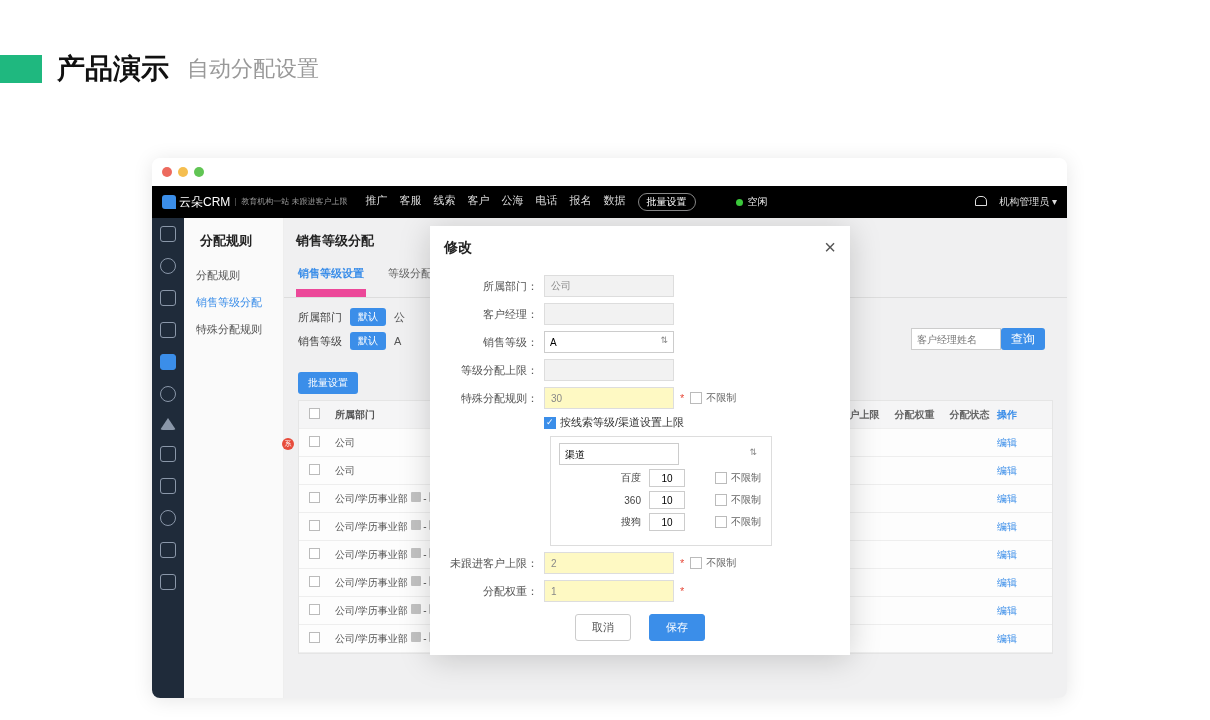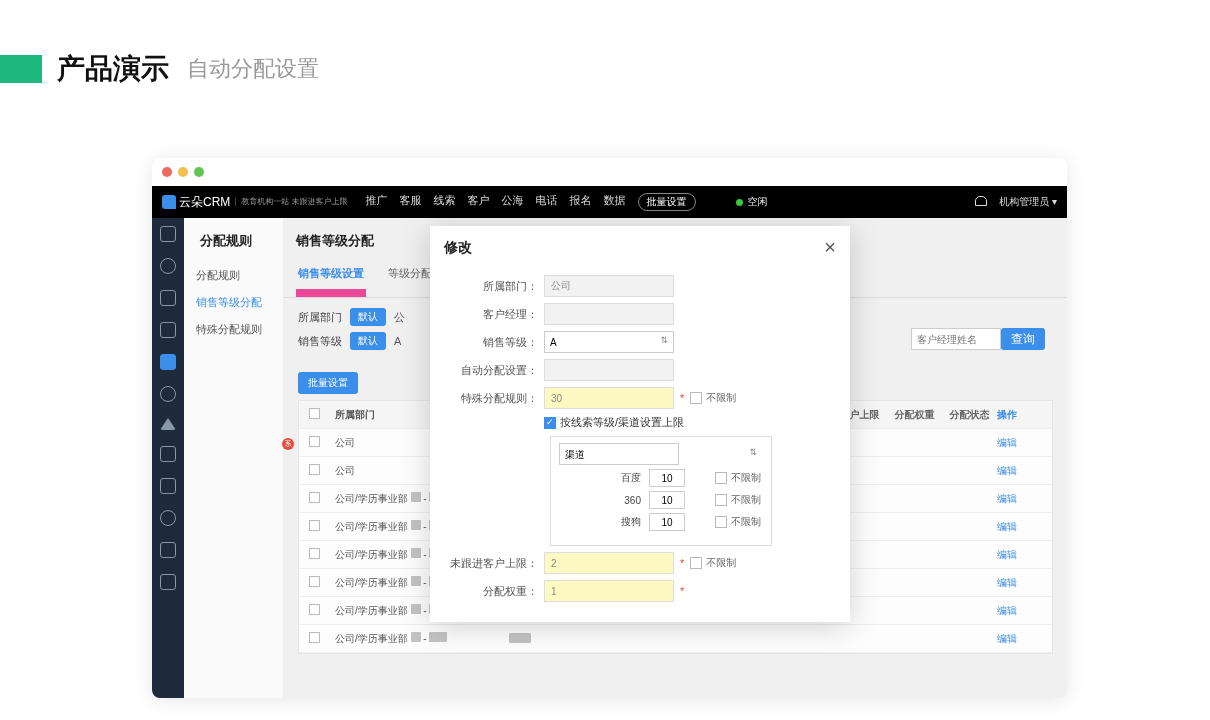--- a/index.html
+++ b/index.html
@@ -294,21 +294,21 @@
   </div>
   <div class="form-row">
     <span class="form-label">客户经理：</span>
     <input class="form-input" readonly="" value="" style="">
   </div>
   <div class="form-row">
     <span class="form-label">销售等级：</span>
     <span class="select-wrap"><select class="form-select"><option>A</option></select></span>
   </div>
   <div class="form-row">
-    <span class="form-label">自动分配设置：</span>
+    <span class="form-label">等级分配上限：</span>
     <input class="form-input" value="" style="">
   </div>
   <div class="form-row">
     <span class="form-label">特殊分配规则：</span>
     <input class="form-input white" value="30" style="">
     <span class="req">*</span>
     <span class="cb"></span>
     <span class="nolimit">不限制</span>
   </div>
   <div class="form-row">
@@ -353,13 +353,17 @@
     <span class="req">*</span>
     <span class="cb"></span>
     <span class="nolimit">不限制</span>
   </div>
   <div class="form-row">
     <span class="form-label">分配权重：</span>
     <input class="form-input white" value="1" style="">
     <span class="req">*</span>
   </div>
 
+  <div class="modal-actions">
+    <button class="btn btn-cancel">取消</button>
+    <button class="btn btn-save">保存</button>
+  </div>
 </div>
 
 </body></html>

